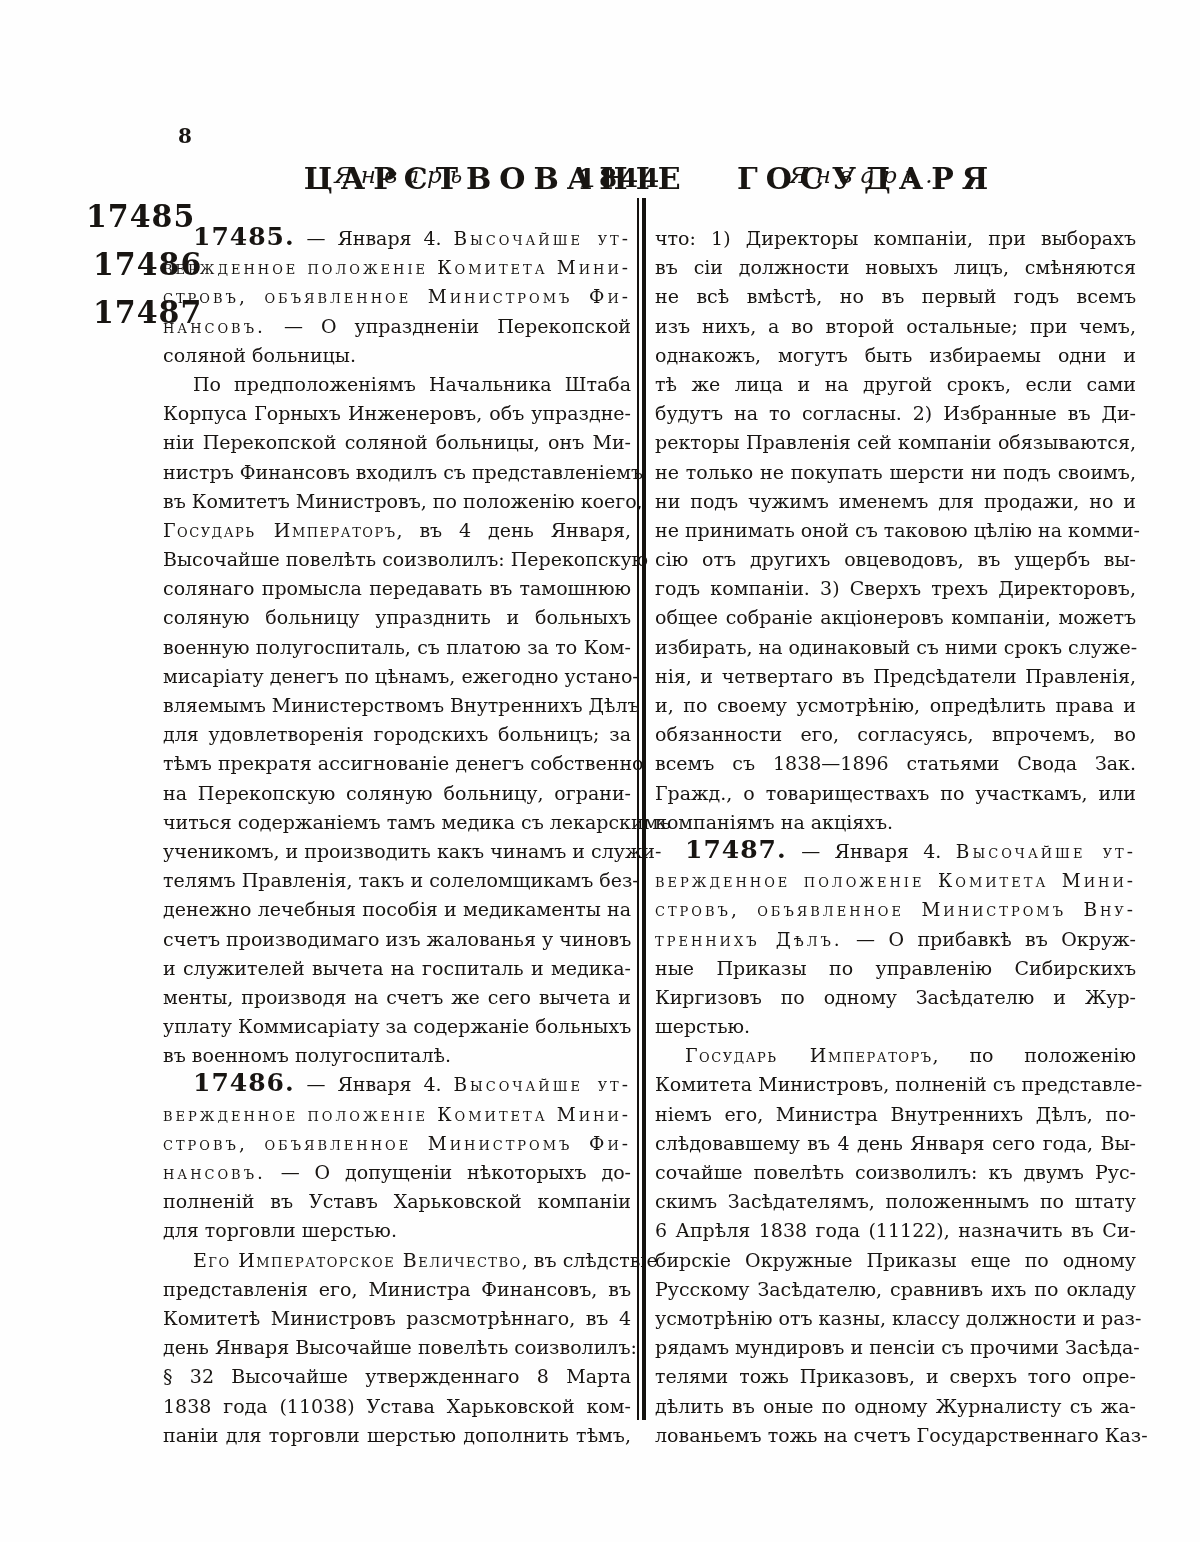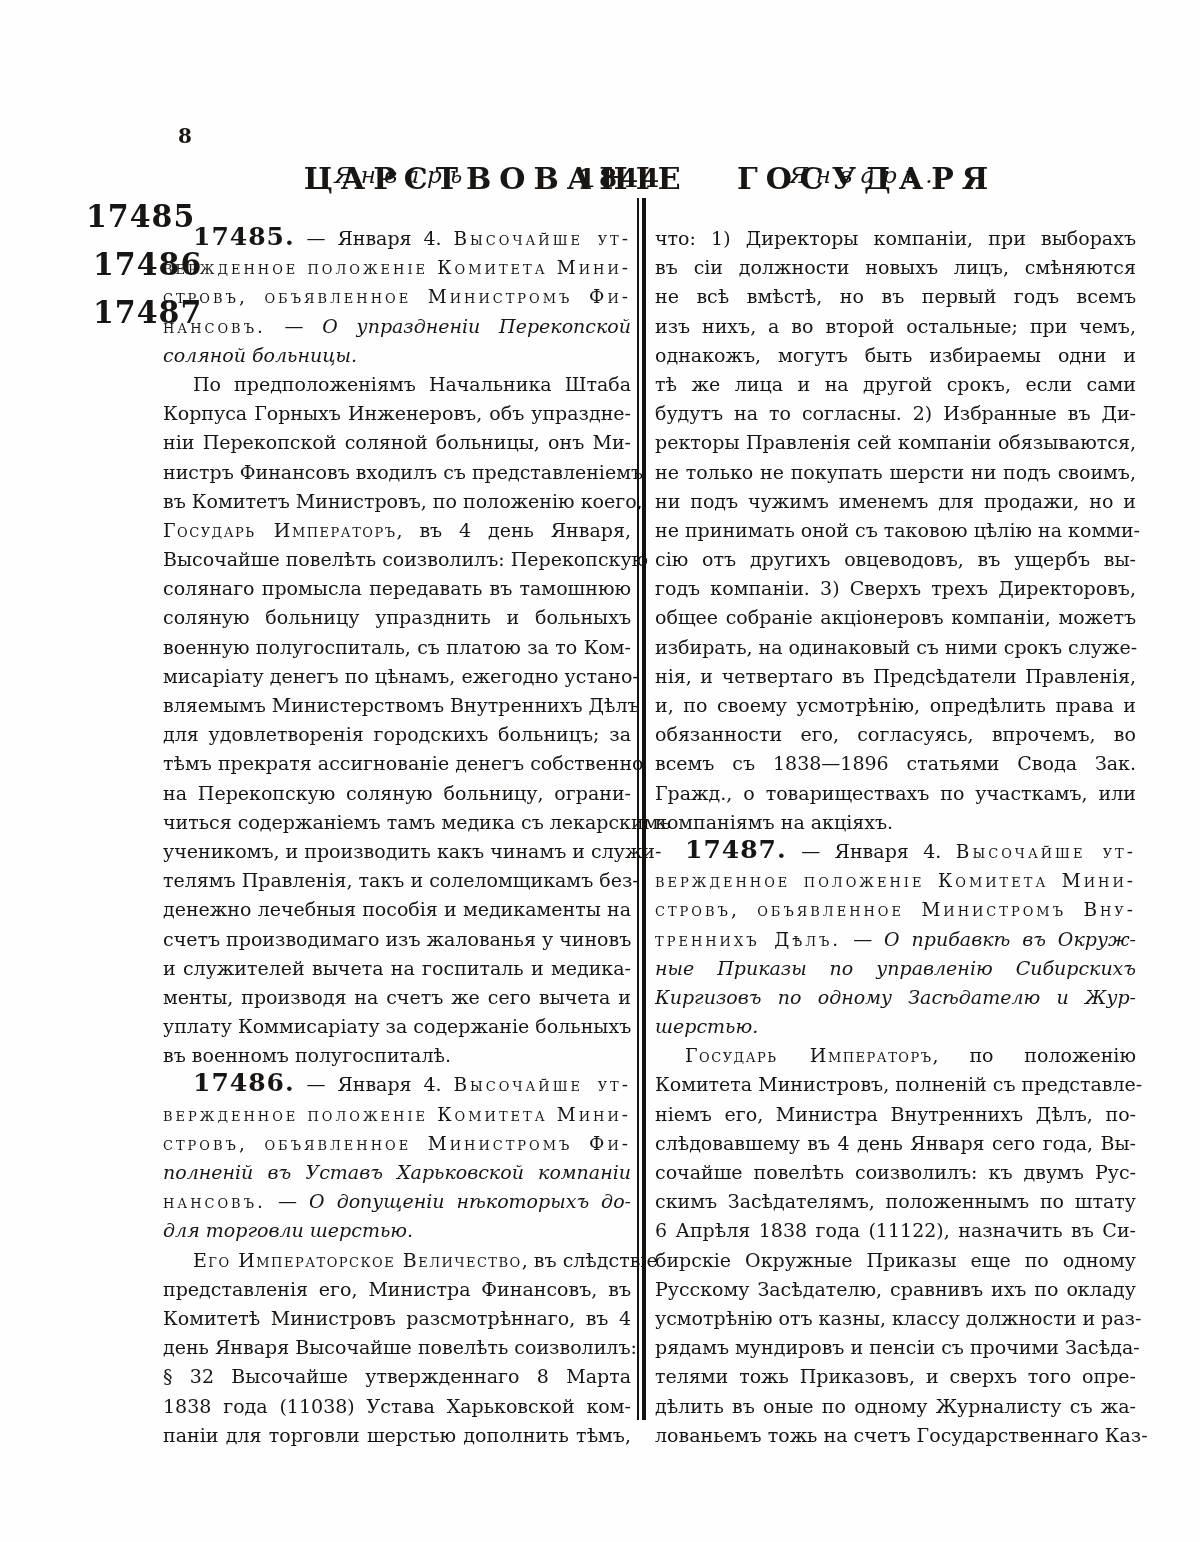--- a/index.html
+++ b/index.html
@@ -48,21 +48,21 @@
     height:29.2px;
     text-align:justify;text-align-last:justify;text-justify:inter-word;
     white-space:nowrap;
   }
   .line.end{text-align-last:left;}
   .line.indent{text-indent:30px;}
   .p{}
   .num{font-weight:bold;font-size:25px;line-height:1;letter-spacing:1px;}
   .sc{font-variant:small-caps;letter-spacing:3px;font-size:18.5px;}
   .scn{font-variant:small-caps;letter-spacing:1.5px;}
-  .it{font-style:italic;}
+  .it{}
 </style>
 </head>
 <body>
 
 <div class="page-number">8</div>
 <div class="running-title">ЦАРСТВОВАНІЕ ГОСУДАРЯ</div>
 <div class="month-left">Январь.</div>
 <div class="year">1844</div>
 <div class="month-right">Январь.</div>
 
@@ -98,22 +98,22 @@
     <div class="line"><span class="p">телямъ Правленія, такъ и солеломщикамъ без-</span></div>
     <div class="line"><span class="p">денежно лечебныя пособія и медикаменты на</span></div>
     <div class="line"><span class="p">счетъ производимаго изъ жалованья у чиновъ</span></div>
     <div class="line"><span class="p">и служителей вычета на госпиталь и медика-</span></div>
     <div class="line"><span class="p">менты, производя на счетъ же сего вычета и</span></div>
     <div class="line"><span class="p">уплату Коммисаріату за содержаніе больныхъ</span></div>
     <div class="line end"><span class="p">въ военномъ полугоспиталѣ.</span></div>
     <div class="line indent"><span class="num">17486.</span><span class="p"> — Января 4. </span><span class="sc">Высочайше ут-</span></div>
     <div class="line"><span class="sc">вержденное положеніе Комитета Мини-</span></div>
     <div class="line"><span class="sc">стровъ, объявленное Министромъ Фи-</span></div>
+    <div class="line"><span class="sc">нансовъ.</span><span class="p"> — </span><span class="it">О допущеніи нѣкоторыхъ до-</span></div>
     <div class="line"><span class="it">полненій въ Уставъ Харьковской компаніи</span></div>
-    <div class="line"><span class="sc">нансовъ.</span><span class="p"> — </span><span class="it">О допущеніи нѣкоторыхъ до-</span></div>
     <div class="line end"><span class="it">для торговли шерстью.</span></div>
     <div class="line indent"><span class="scn">Его Императорское Величество</span><span class="p">, въ слѣдствіе</span></div>
     <div class="line"><span class="p">представленія его, Министра Финансовъ, въ</span></div>
     <div class="line"><span class="p">Комитетѣ Министровъ разсмотрѣннаго, въ 4</span></div>
     <div class="line"><span class="p">день Января Высочайше повелѣть соизволилъ:</span></div>
     <div class="line"><span class="p">§ 32 Высочайше утвержденнаго 8 Марта</span></div>
     <div class="line"><span class="p">1838 года (11038) Устава Харьковской ком-</span></div>
     <div class="line"><span class="p">паніи для торговли шерстью дополнить тѣмъ,</span></div>
   </div>
 <div class="col" id="col-right">

